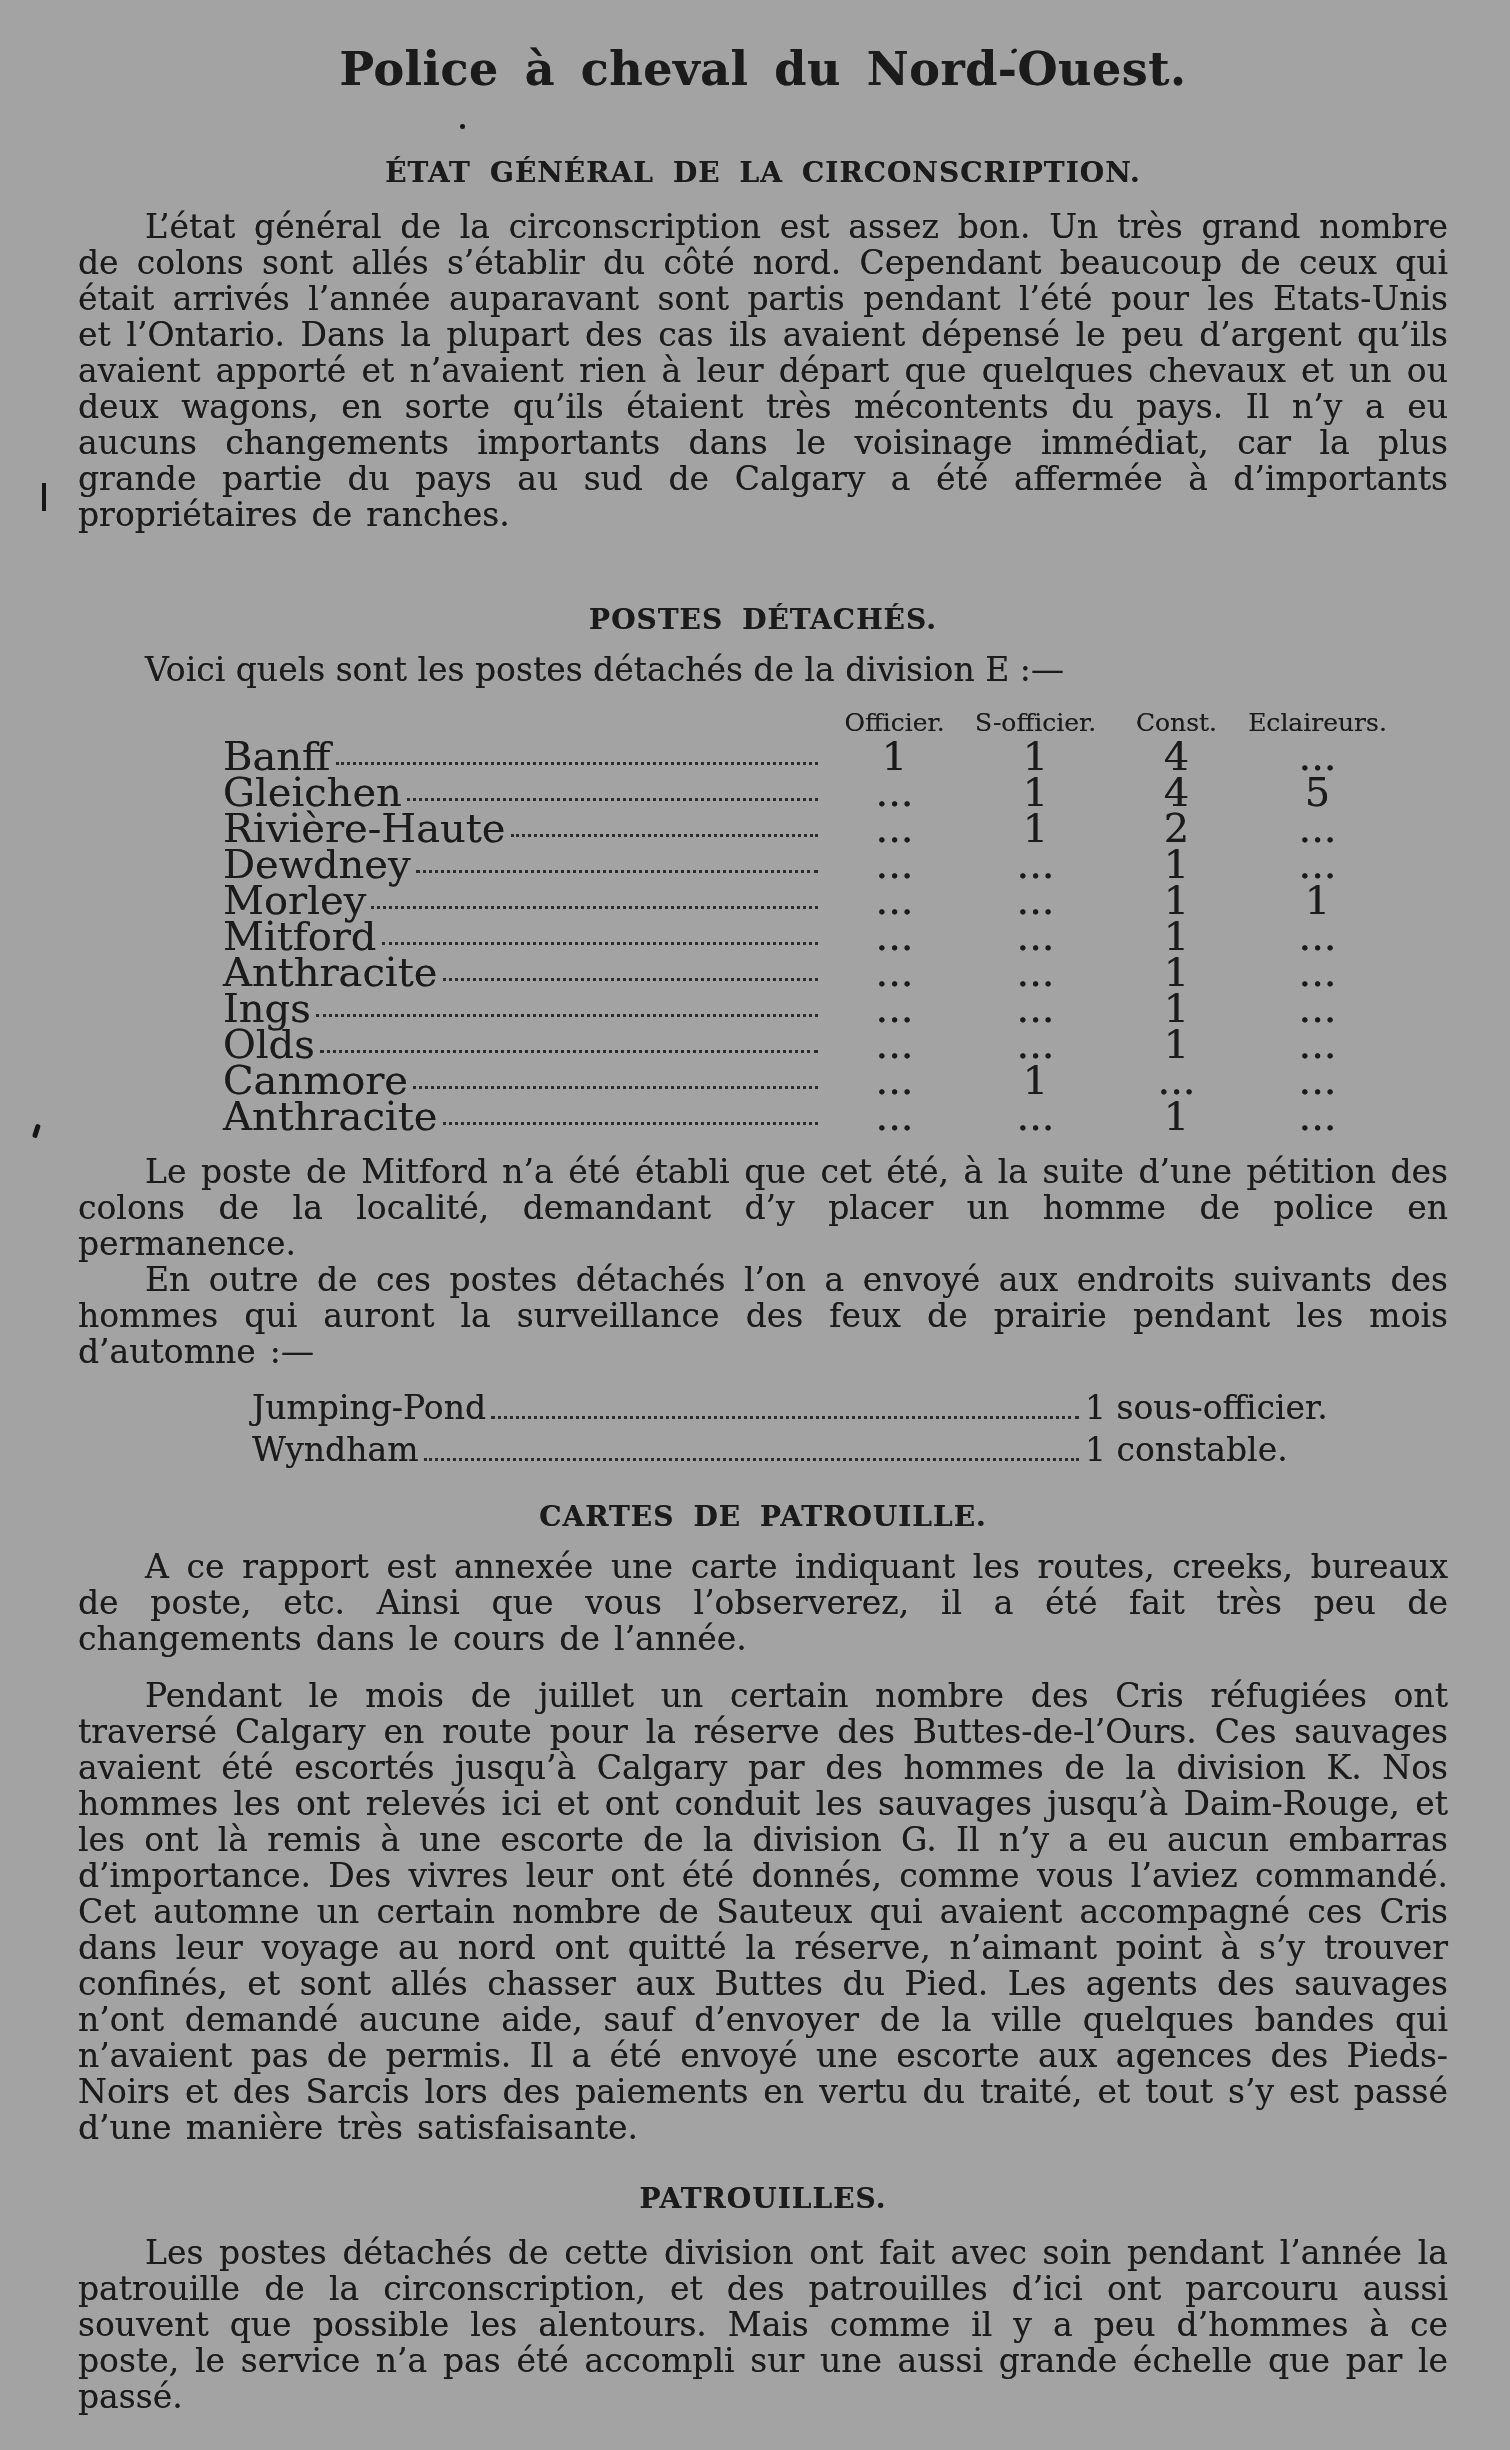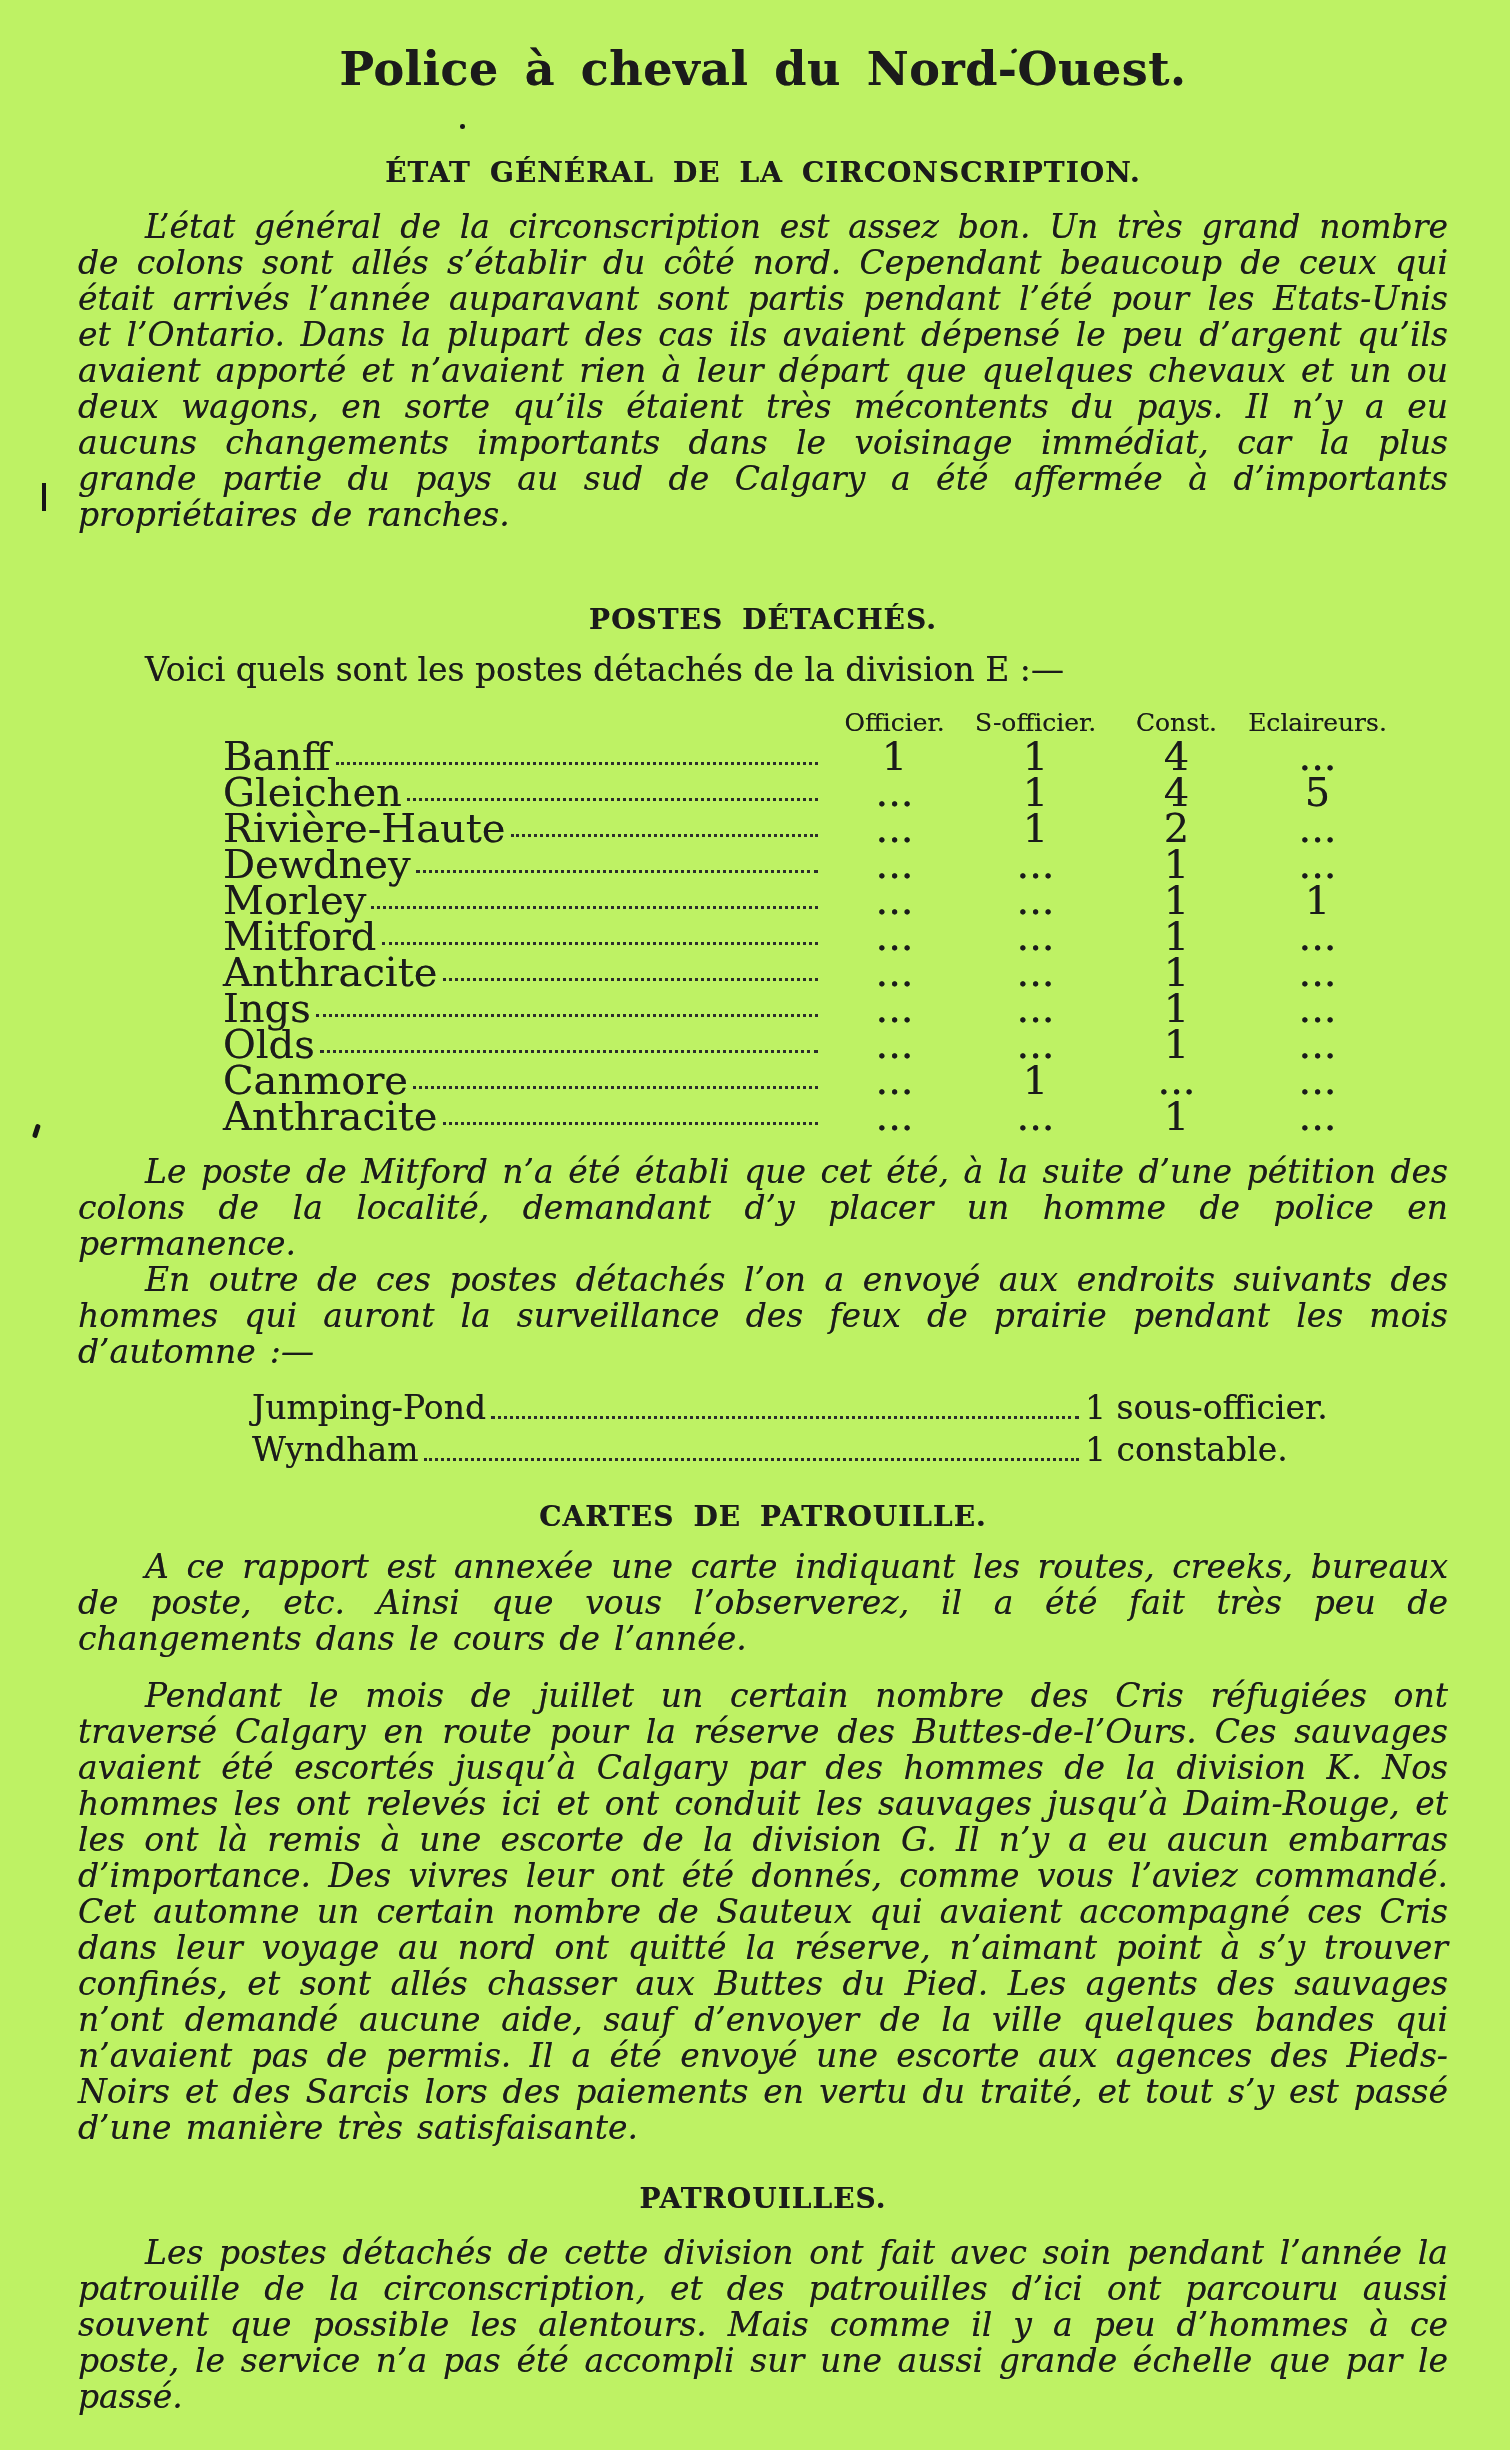--- a/index.html
+++ b/index.html
@@ -8,21 +8,21 @@
   body {
     width:1510px; height:2450px;
     font-family:"DejaVu Serif","Liberation Serif",serif;
     color:#1b1b1b;
     -webkit-font-smoothing:antialiased;
   }
   .sheet {
     position:relative;
     width:1510px; height:2450px;
     padding:44px 62px 0 78px;
-    background:#bef264;
+    background:#a3a3a3;
     overflow:hidden;
   }
   .ink { text-shadow:0 0 0.5px rgba(10,10,10,.55); }
 
   .title {
     text-align:center;
     font-size:46px; line-height:1.12;
     word-spacing:9.3px; letter-spacing:0.5px;
   }
 
@@ -36,21 +36,21 @@
   .shead.postes      { margin-top:71px; }
   .shead.cartes      { margin-top:32px; }
   .shead.aide        { margin-top:37px; }
   .shead.patrouilles { margin-top:37px; }
 
   .paras .para { 
     font-size:33px; line-height:36px;
     text-align:justify; text-indent:67px;
     word-spacing:3.6px;
   }
-  .paras { margin-top:21px;font-style:italic; }
+  .paras { margin-top:21px; }
   .paras.tight { margin-top:16.6px; }
   .paras.after-table { margin-top:20px; }
 
   .intro-line {
     margin-top:16.6px;
     font-size:33px; line-height:36px;
     text-indent:67px;
   }
 
   

